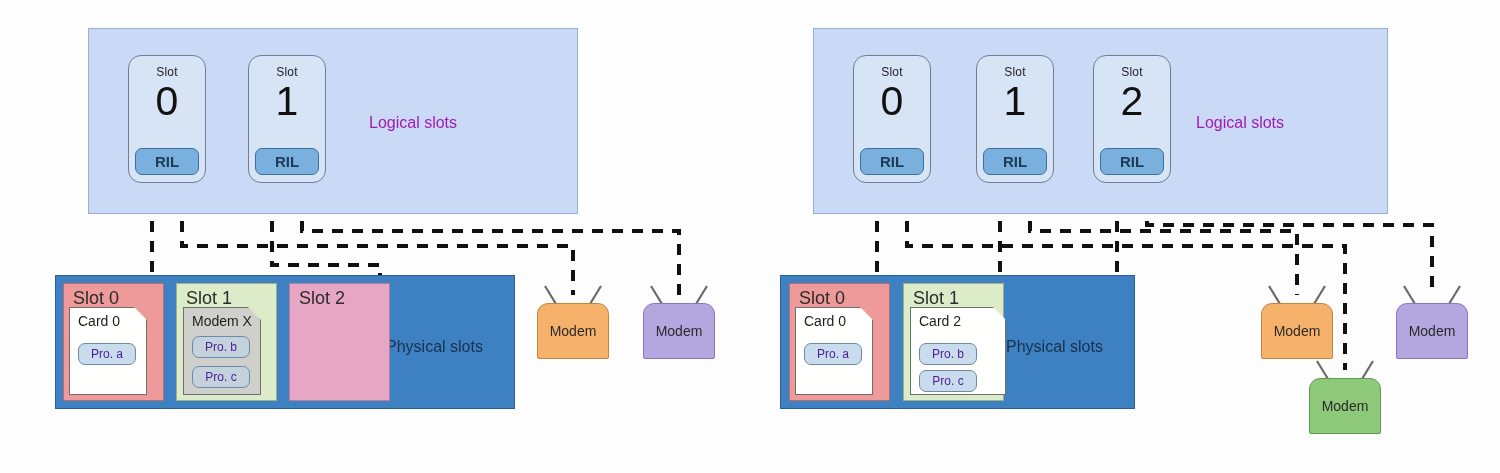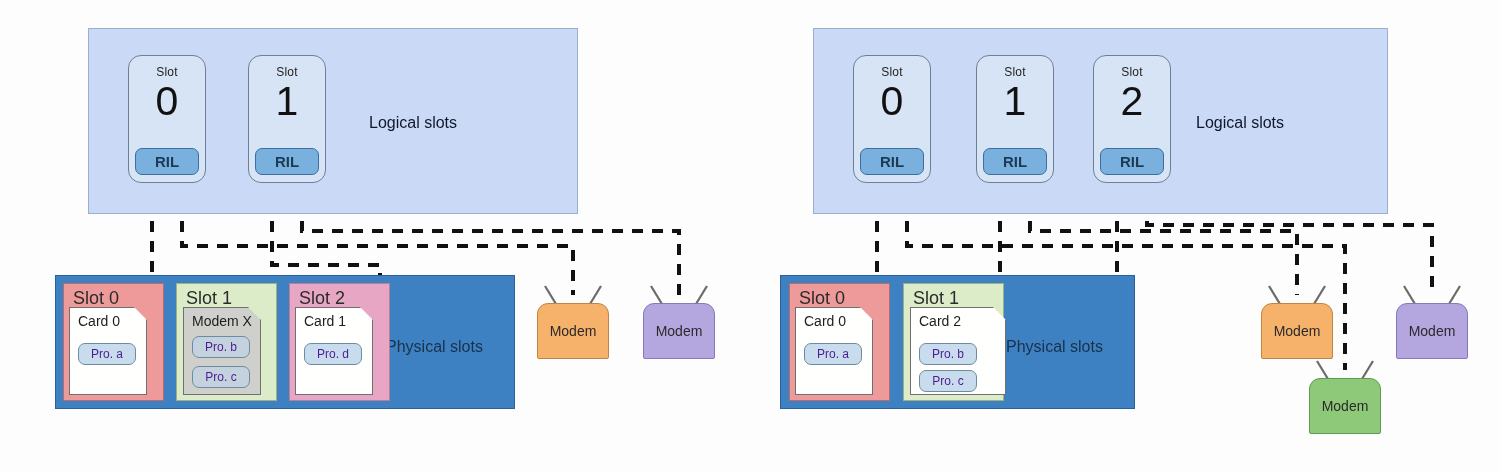--- a/index.html
+++ b/index.html
@@ -11,21 +11,21 @@
   
   .logical-panel{background:#c9d9f6;border:1px solid #9aaed0;}
   .lslot{background:#d7e4f5;border:1px solid #6e7f94;border-radius:13px;box-sizing:border-box;
          display:flex;flex-direction:column;align-items:center;}
   .lslot .s-word{font-size:12px;color:#222;margin-top:9px;letter-spacing:.2px;}
   .lslot .s-num{font-size:41px;line-height:40px;color:#111;margin-top:2px;font-weight:400;}
   .ril{position:absolute;bottom:7px;left:50%;transform:translateX(-50%);
        background:#79b0dd;border:1px solid #3b6f9e;border-radius:7px;
        width:62px;height:25px;display:flex;align-items:center;justify-content:center;
        font-size:15px;font-weight:bold;color:#1d3b57;}
-  .panel-caption{position:absolute;font-size:16px;color:#0f172a;}
+  .panel-caption{position:absolute;font-size:16px;color:#a21caf;}
 
   
   .physical-panel{background:#3e81c3;border:1px solid #2c6099;}
   .pslot{position:absolute;box-sizing:border-box;border:1px solid #8a8a8a;}
   .pslot.red{background:#ef9a9a;border-color:#b86b6b;}
   .pslot.green{background:#dcecc8;border-color:#9fb183;}
   .pslot.pink{background:#e7a7c4;border-color:#b77e9c;}
   .pslot .pslot-label{position:absolute;left:9px;top:4px;font-size:18px;color:#2b2b2b;}
   .phys-caption{position:absolute;font-size:16px;color:#18314b;white-space:nowrap;}
 
@@ -144,24 +144,20 @@
   </div>
   <div class="node card gray" style="left:183px;top:307px;width:78px;height:88px;">
     <div class="card-label">Modem X</div>
     <div class="pro gray" style="left:8px;top:28px;width:58px;height:22px;">Pro. b</div>
     <div class="pro gray" style="left:8px;top:58px;width:58px;height:22px;">Pro. c</div>
   </div>
 
   <div class="node pslot pink" style="left:289px;top:283px;width:101px;height:118px;">
     <div class="pslot-label">Slot 2</div>
   </div>
-  <div class="node card white" style="left:295px;top:307px;width:78px;height:88px;">
-    <div class="card-label">Card 1</div>
-    <div class="pro" style="left:8px;top:35px;width:58px;height:22px;">Pro. d</div>
-  </div>
 
   <div class="node modem orange" style="left:537px;top:303px;width:72px;height:56px;">Modem</div>
   <div class="node modem purple" style="left:643px;top:303px;width:72px;height:56px;">Modem</div>
 
   <div class="node logical-panel" style="left:813px;top:28px;width:575px;height:186px;">
     <div class="panel-caption" style="left:382px;top:85px;">Logical slots</div>
   </div>
   <div class="node lslot" style="left:853px;top:55px;width:78px;height:128px;">
     <div class="s-word">Slot</div>
     <div class="s-num">0</div>

